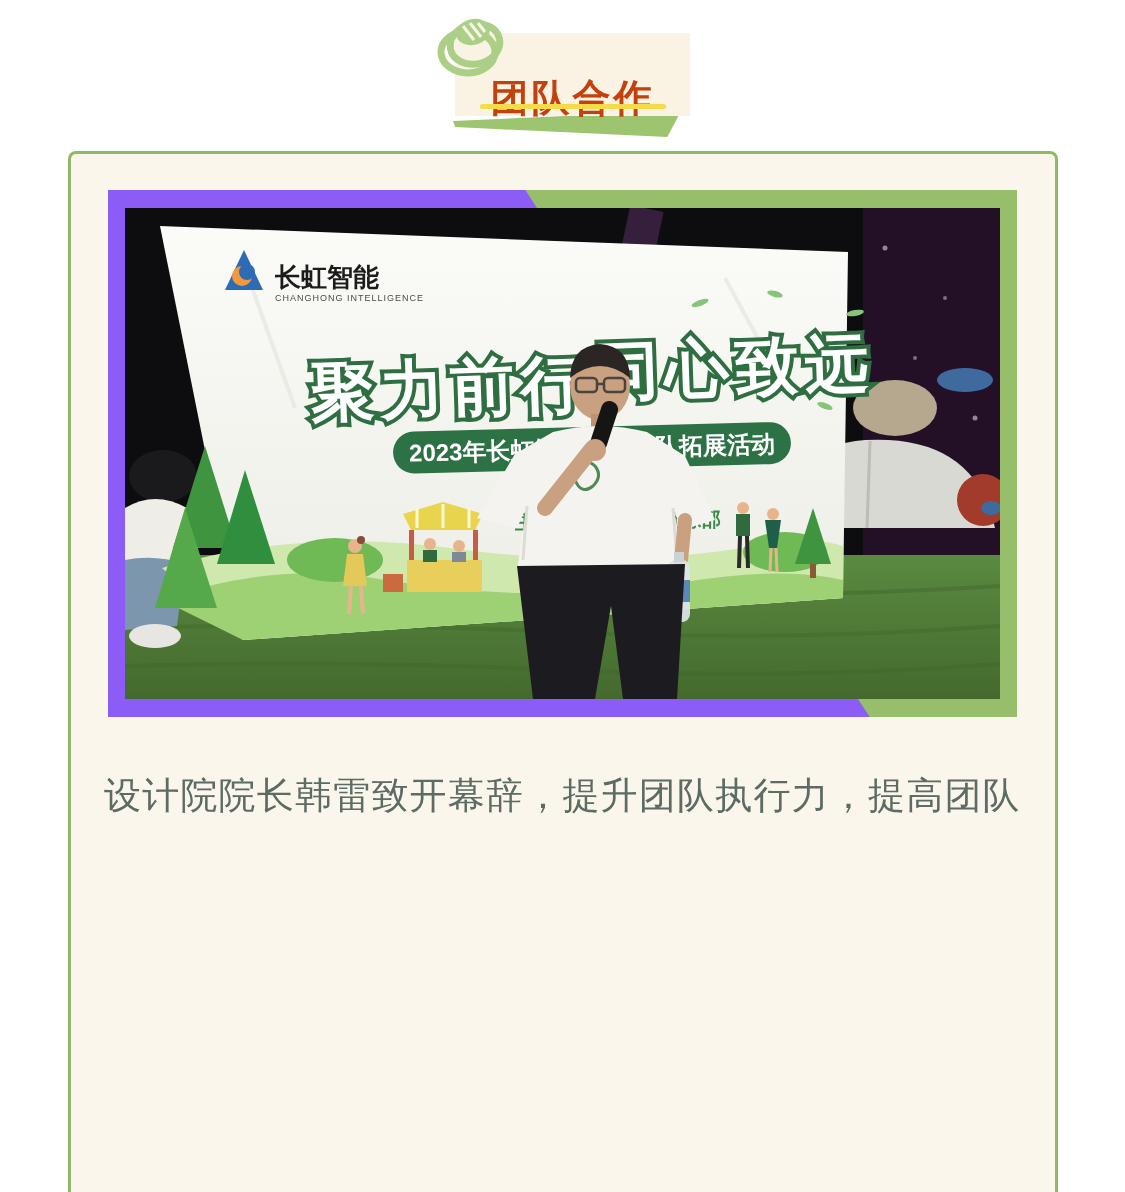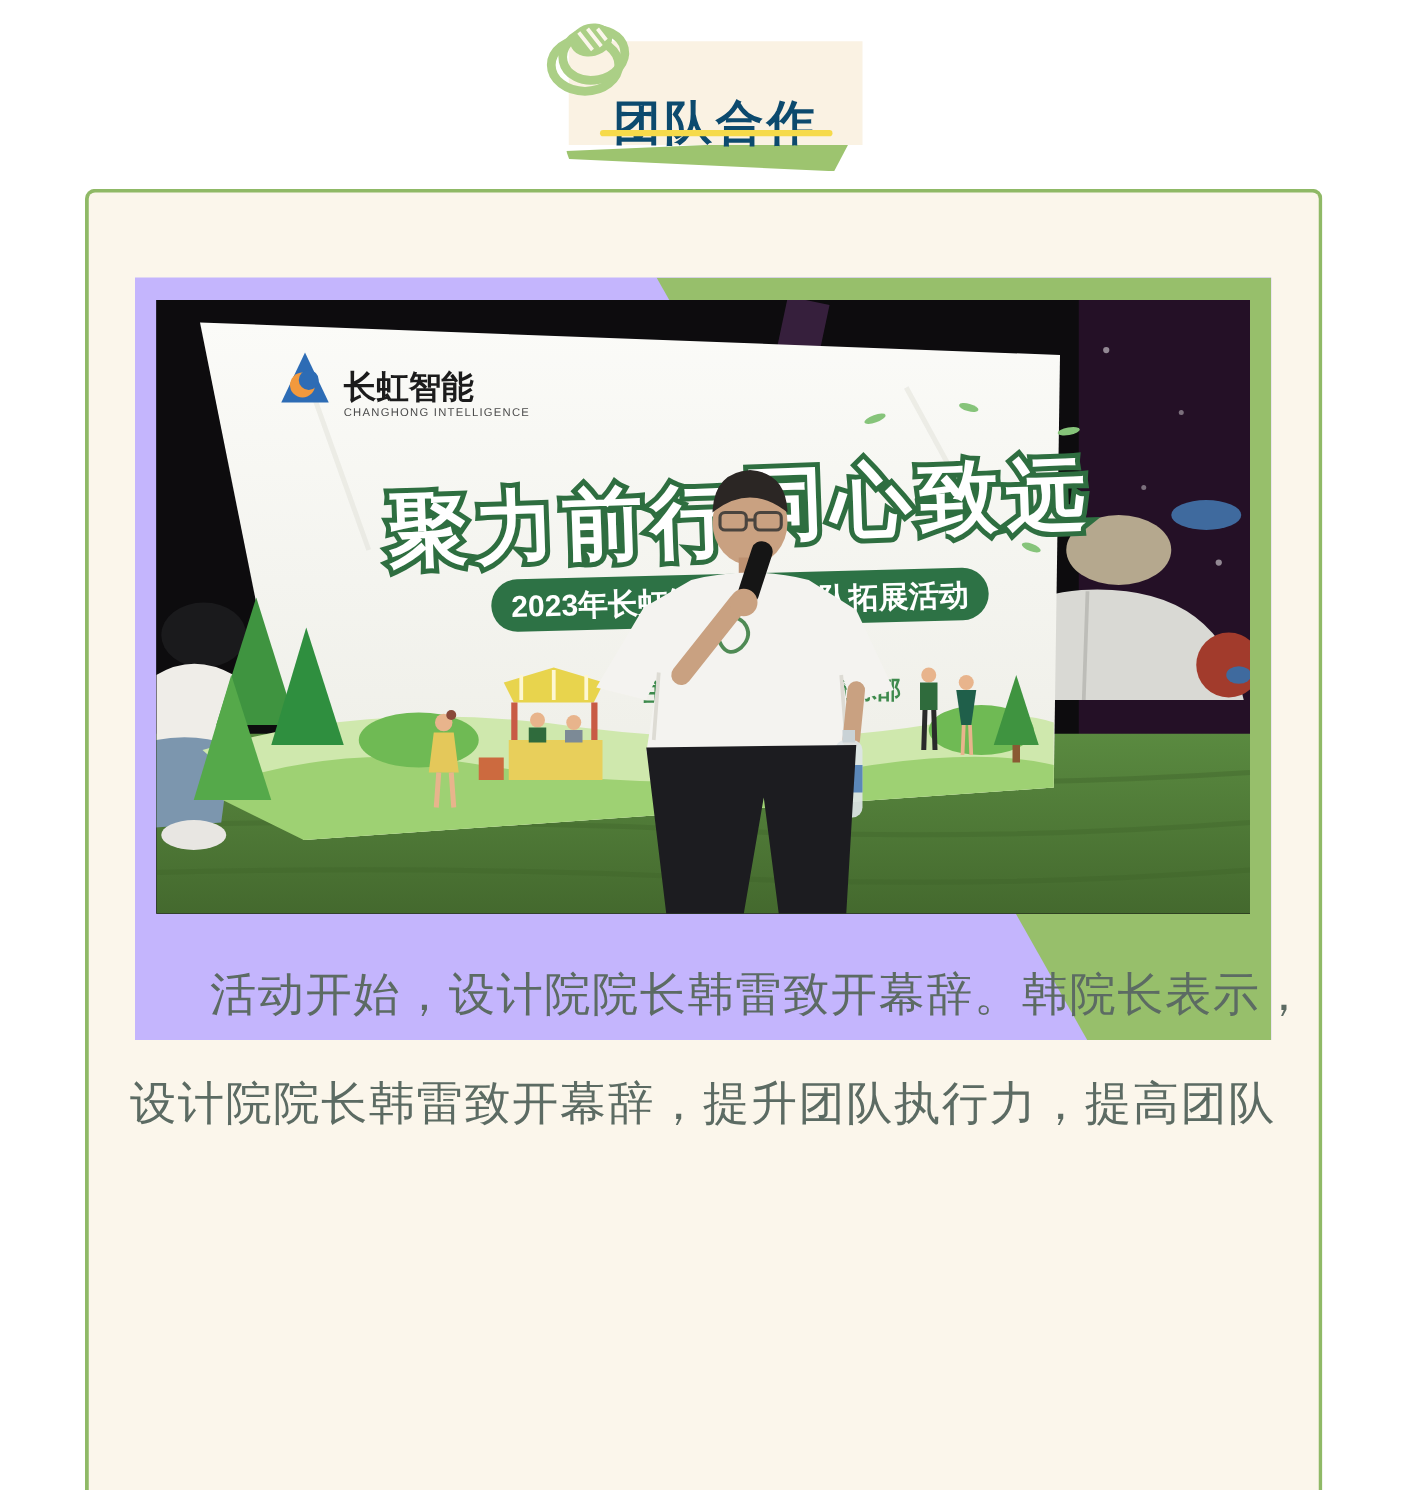--- a/index.html
+++ b/index.html
@@ -5,32 +5,32 @@
   html,body{margin:0;padding:0;}
   body{width:1125px;height:1192px;background:#ffffff;overflow:hidden;
        font-family:"Liberation Sans","DejaVu Sans",sans-serif;}
   .page{position:relative;width:1125px;height:1192px;background:#ffffff;overflow:hidden;}
 
   
   .badge-wedge{position:absolute;left:453px;top:111px;width:228px;height:26px;
       background:#9DC46F;clip-path:polygon(0 38%,100% 0,94% 100%,1% 62%);}
   .badge-box{position:absolute;left:455px;top:33px;width:235px;height:83px;
       background:#FAF2E3;display:flex;align-items:center;justify-content:center;}
-  .badge-title{font-size:38px;font-weight:bold;color:#0c4a6e;letter-spacing:3px;margin-top:47px;}
+  .badge-title{font-size:38px;font-weight:bold;color:#c2410c;letter-spacing:3px;margin-top:47px;}
   .badge-underline{position:absolute;left:50%;transform:translateX(-50%);bottom:7px;
       width:186px;height:5px;border-radius:3px;background:#F6DA4A;}
   .pin{position:absolute;left:430px;top:4px;width:82px;height:80px;}
 
   
   .card{position:absolute;left:68px;top:151px;width:984px;height:1060px;
       background:#FBF6EB;border:3px solid #8FB966;border-bottom:none;
       border-radius:8px 8px 0 0;}
 
   
-  .photo-frame{position:absolute;left:108px;top:190px;width:909px;height:610px;background:#c4b5fd;margin-top:32px;}
+  .photo-frame{position:absolute;left:108px;top:190px;width:909px;height:527px;background:#8b5cf6;}
   .frame-green{position:absolute;inset:0;background:#97BF6B;
       clip-path:polygon(45.9% 0,100% 0,100% 100%,83.8% 100%);}
   .photo{position:absolute;left:17px;top:18px;width:875px;height:491px;background:#0d0c0e;overflow:hidden;}
 
   
   .article-text{position:absolute;left:104px;top:752px;width:921px;}
   .article-line{font-size:37px;line-height:87px;color:#5C6B63;letter-spacing:1.2px;white-space:nowrap;}
   .article-line.indent{text-indent:64px;}
 </style>
 </head>
@@ -217,17 +217,16 @@
             <rect x="549" y="344" width="10" height="10" fill="#C9D2D6"></rect>
           </g>
 
           <path d="M392 358 L560 356 L552 491 L498 491 L486 398 L470 491 L408 491 Z" fill="#1C1C20"></path>
         </g>
       </svg>
     </div>
   </div>
 
   <div class="article-text">
-    <div class="article-line indent">活动开始，设计院院长韩雷致开幕辞。韩院长表示，</div>
     <div class="article-line">设计院院长韩雷致开幕辞，提升团队执行力，提高团队</div>
   </div>
 
 </div>
 
 </body></html>

